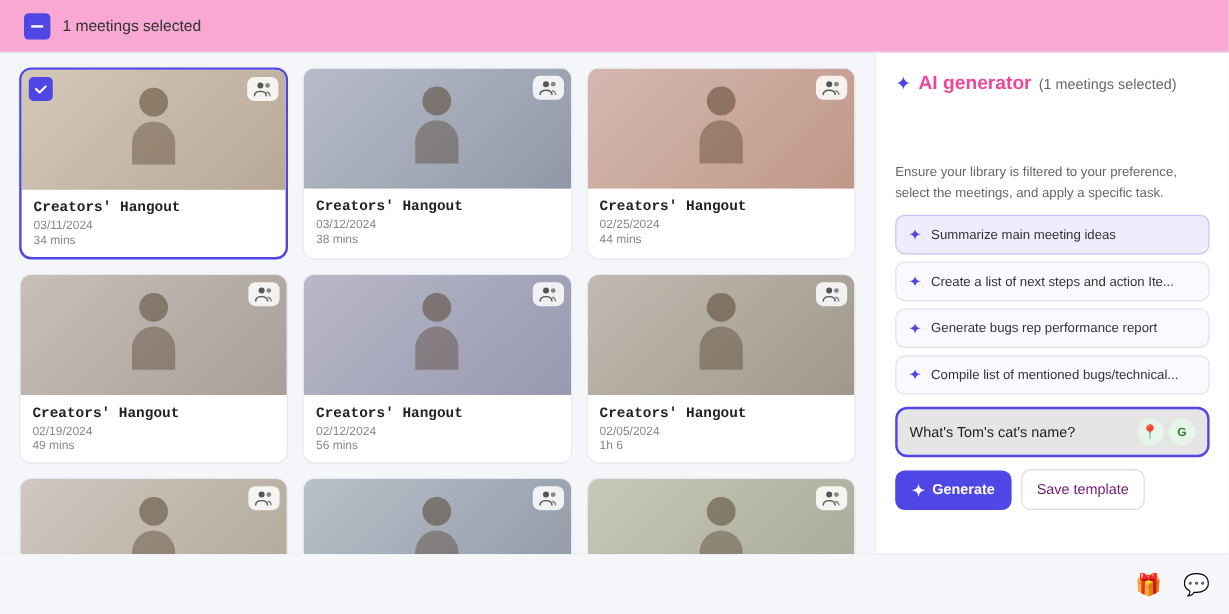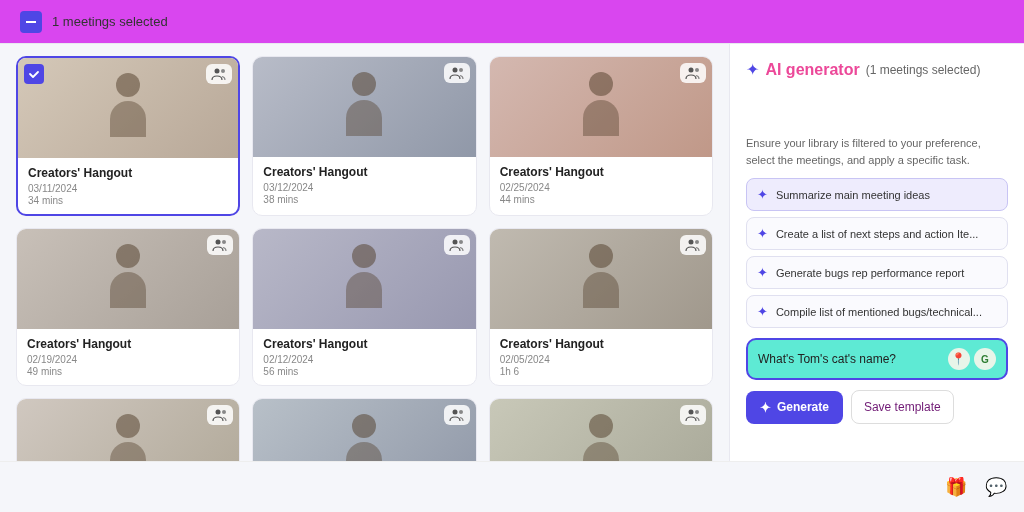--- a/index.html
+++ b/index.html
@@ -8,21 +8,21 @@
       background: #f5f6fa;
       width: 1024px;
       height: 512px;
       overflow: hidden;
       display: flex;
       flex-direction: column;
     }
 
     
     .header {
-      background: #d946ef;
+      background: #f9a8d4;
       border-bottom: 1px solid #e8e8f0;
       padding: 10px 20px;
       display: flex;
       align-items: center;
       gap: 10px;
       height: 44px;
     }
     .header-minus-btn {
       width: 22px;
       height: 22px;
@@ -156,20 +156,21 @@
     }
 
     .card-info {
       padding: 8px 10px;
     }
     .card-title {
       font-size: 12px;
       font-weight: 600;
       color: #222;
       margin-bottom: 3px;
+      font-family: Liberation Mono, monospace;
     }
     .card-date {
       font-size: 10px;
       color: #888;
       margin-bottom: 1px;
     }
     .card-duration {
       font-size: 10px;
       color: #888;
     }
@@ -244,21 +245,21 @@
     }
 
     
     .ai-input-area {
       border: 2px solid #4f46e5;
       border-radius: 10px;
       padding: 8px 10px;
       display: flex;
       align-items: center;
       gap: 6px;
-      background: #5eead4;
+      background: #e5e5e5;
     }
     .ai-input {
       flex: 1;
       border: none;
       outline: none;
       font-size: 12px;
       color: #222;
       background: transparent;
     }
     .ai-input-icons {

